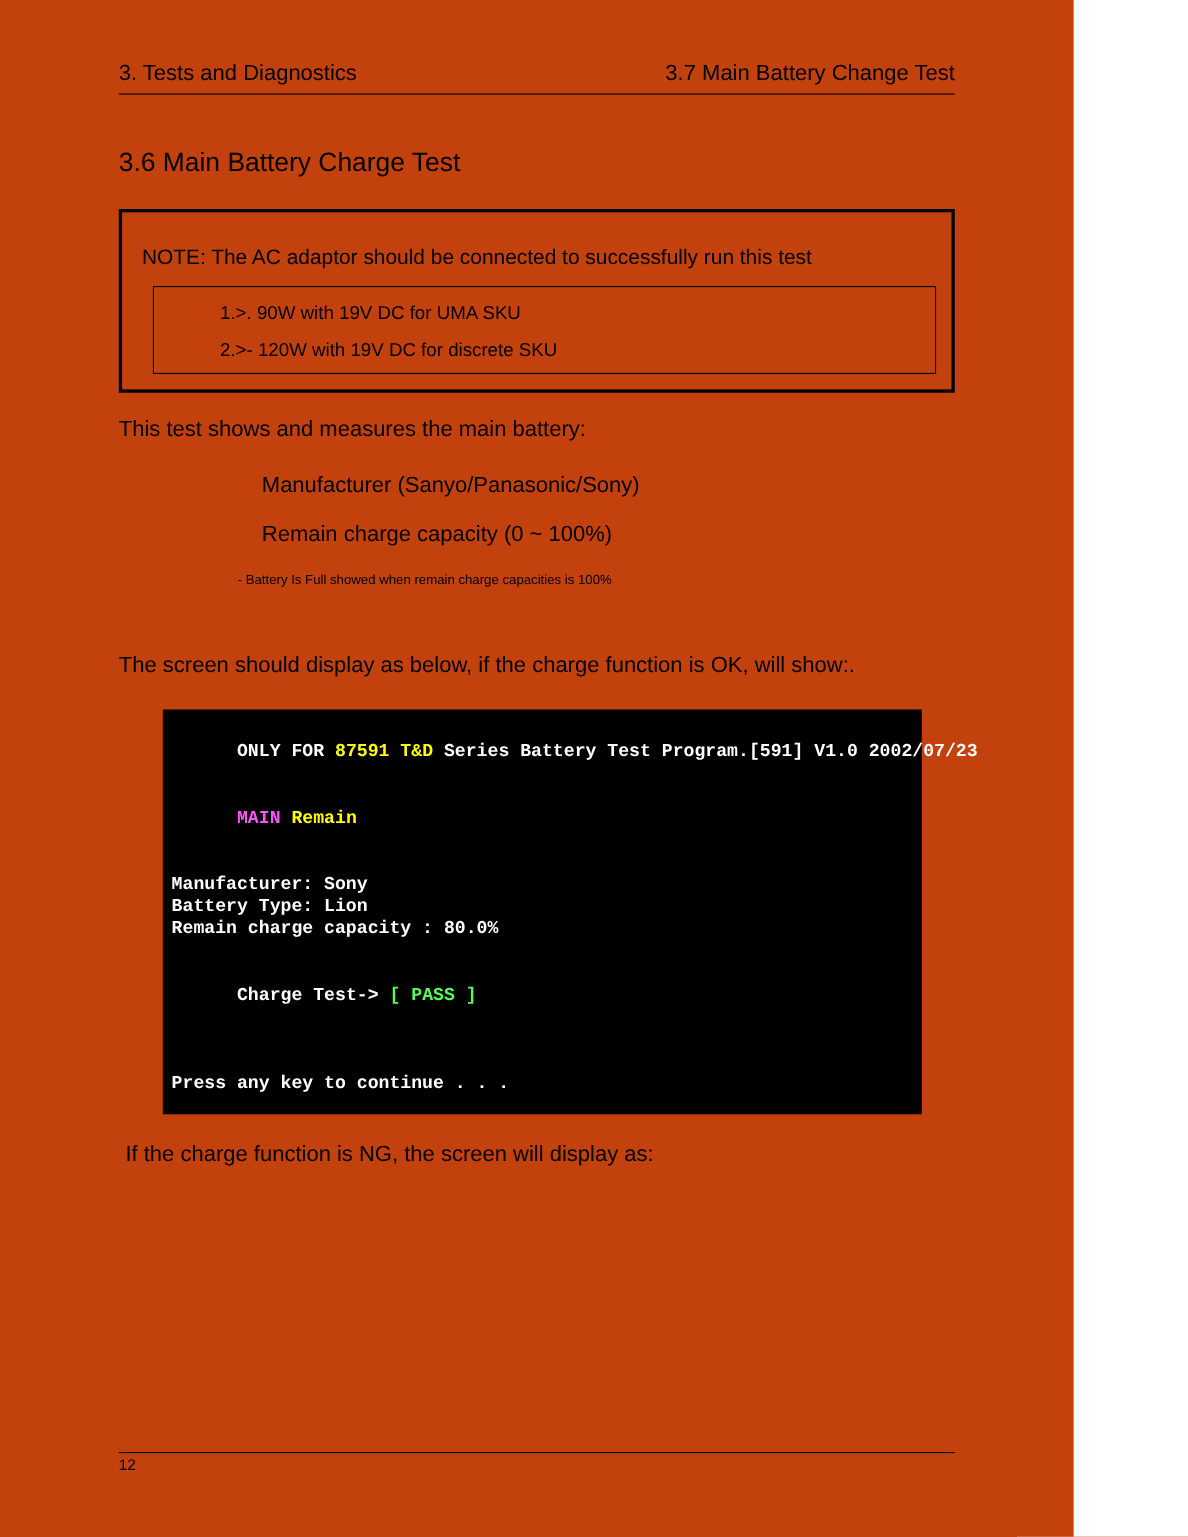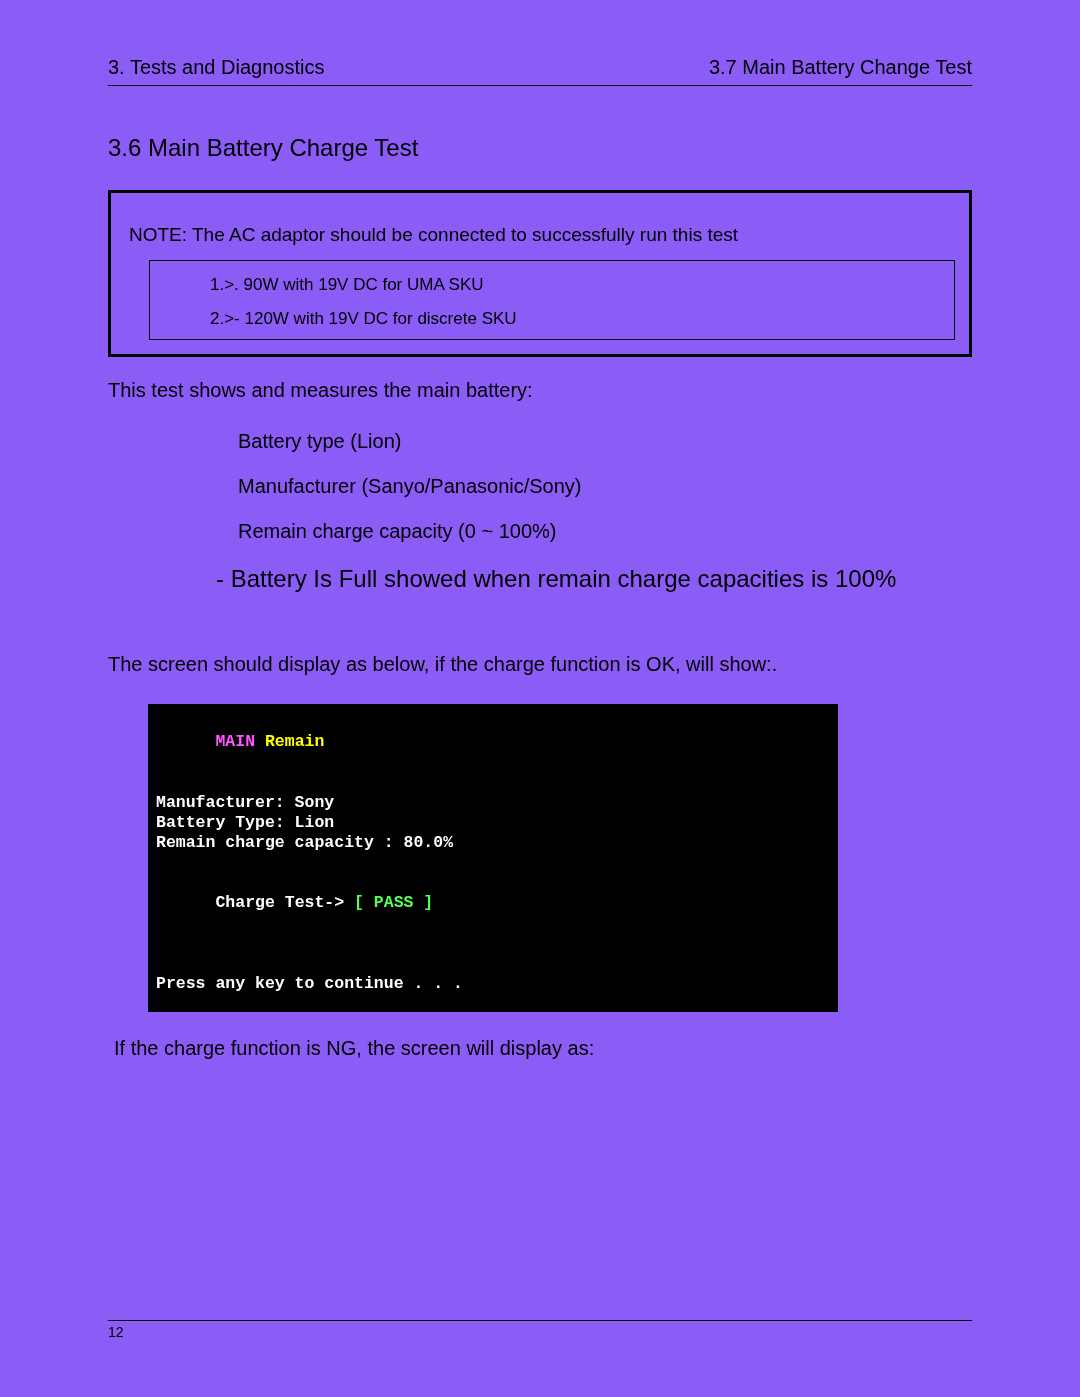--- a/index.html
+++ b/index.html
@@ -3,26 +3,26 @@
 <meta charset="utf-8">
 <style>
   body {
     margin: 0;
     padding: 0;
     background: #fff;
     font-family: Arial, Helvetica, sans-serif;
     color: #000;
   }
   .page {
-    width: 1080px;
+    width: 976px;
     height: 1397px;
     position: relative;
     box-sizing: border-box;
     padding: 56px 108px 64px 108px;
-    background: #8b5cf6;
+    background: #c2410c;
   }
   .hdr {
     display: flex;
     justify-content: space-between;
     font-size: 20px;
     margin-bottom: 6px;
   }
   .hdr-rule {
     border: none;
     border-top: 1px solid #000;
@@ -37,41 +37,41 @@
     border: 3px solid #000;
     padding: 14px 14px 14px 14px;
     margin-bottom: 22px;
   }
   .note-heading {
     font-size: 19px;
     margin: 17px 0 14px 4px;
   }
   .inner-box {
     border: 1px solid #000;
-    margin-left: 24px;
+    margin-left: 14px;
     padding: 14px 14px 10px 14px;
   }
   .inner-line {
     font-size: 17px;
     margin: 0 0 14px 46px;
   }
   .inner-line:last-child { margin-bottom: 0; }
   .body-text {
     font-size: 20px;
     margin: 0 0 28px 0;
   }
   .spec-list {
     margin: 0 0 34px 0;
   }
   .spec-item {
     font-size: 20px;
     margin: 0 0 22px 130px;
   }
   .spec-note {
-    font-size: 24px;
+    font-size: 12px;
     margin: 0 0 0 108px;
   }
   .terminal {
     background: #000;
     width: 690px;
     margin: 10px 0 0 40px;
     padding: 8px 8px 18px 8px;
     font-family: "Courier New", monospace;
     font-size: 16.5px;
     line-height: 1.22;
@@ -119,29 +119,31 @@
     <p class="note-heading">NOTE:  The AC adaptor  should be connected to successfully run this test</p>
     <div class="inner-box">
       <p class="inner-line">1.&gt;.  90W with 19V DC for UMA SKU</p>
       <p class="inner-line">2.&gt;-  120W with 19V DC for discrete SKU</p>
     </div>
   </div>
 
   <p class="body-text">This test shows and measures the main battery:</p>
 
   <div class="spec-list">
-    <p class="spec-item">Battery type (Lion)</p>
     <p class="spec-item">Manufacturer (Sanyo/Panasonic/Sony)</p>
     <p class="spec-item">Remain charge capacity (0 ~ 100%)</p>
     <p class="spec-note">-  Battery Is Full  showed when  remain charge capacities  is 100%</p>
   </div>
 
   <p class="body-text" style="margin-top:60px;">The screen should display as below, if the charge function is OK, will show:.</p>
 
   <div class="terminal">
+    <p class="t-block">
+      <span class="t-white">ONLY FOR </span><span class="t-yellow">87591 T&amp;D</span><span class="t-white"> Series Battery Test Program.[591] V1.0 2002/07/23</span>
+    </p>
     <p class="t-block">
       <span class="t-magenta">MAIN</span><span class="t-yellow"> Remain</span>
     </p>
     <p class="t-block t-white"> </p>
     <p class="t-block t-white">Manufacturer: Sony</p>
     <p class="t-block t-white">Battery Type: Lion</p>
     <p class="t-block t-white">Remain charge capacity : 80.0%</p>
     <p class="t-block t-white"> </p>
     <p class="t-block">
       <span class="t-white">Charge Test-&gt; </span><span class="t-green">[ PASS ]</span>

